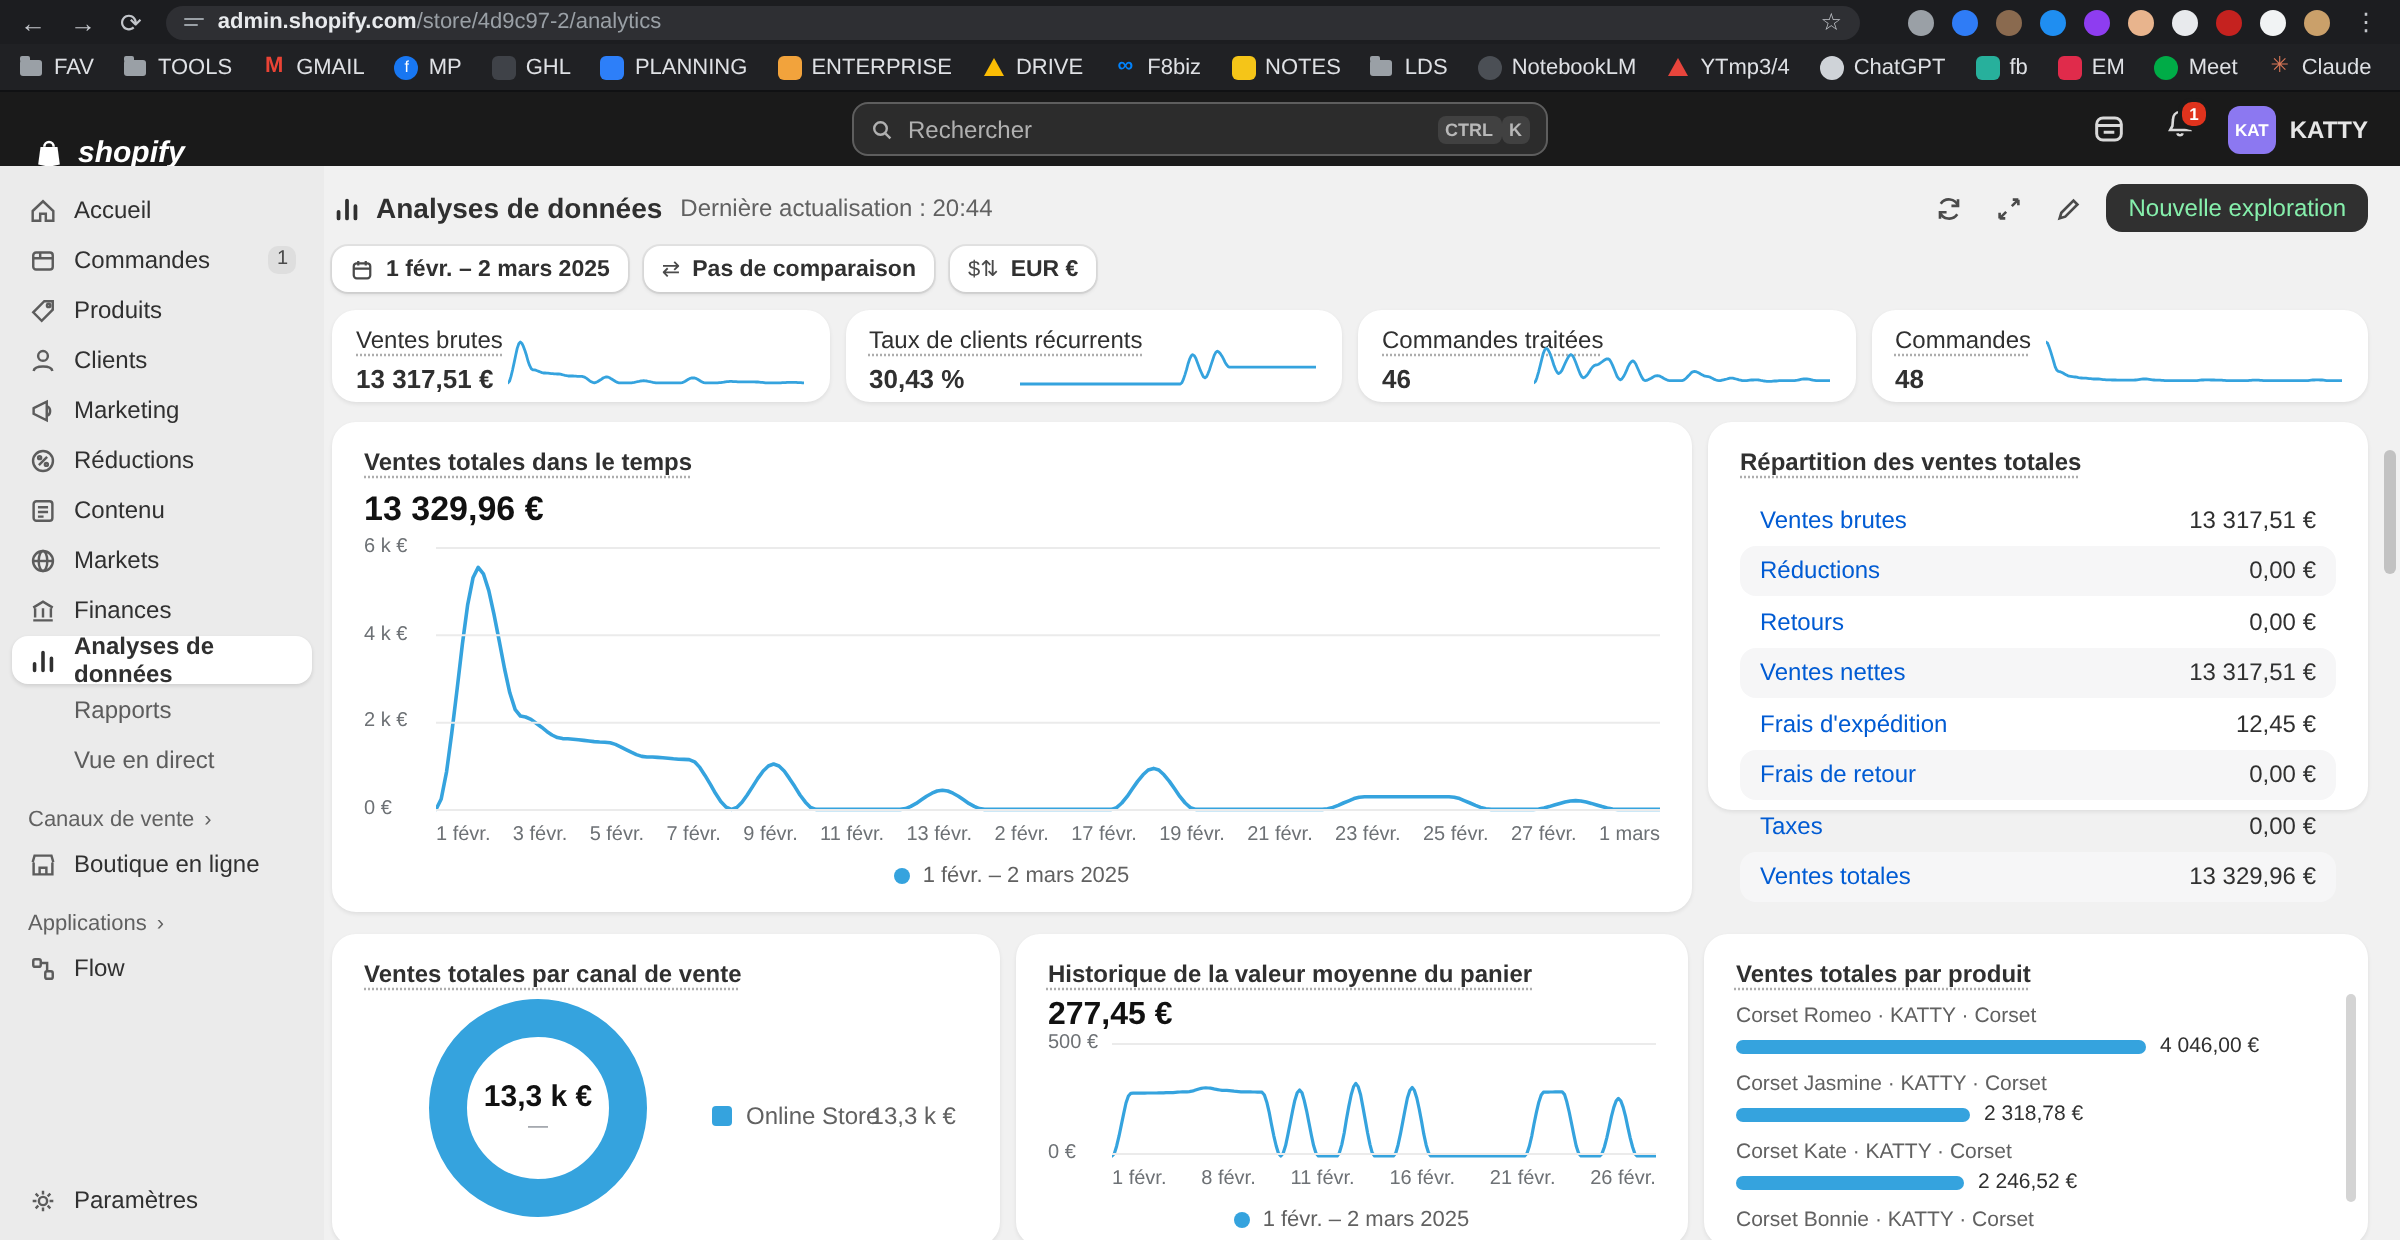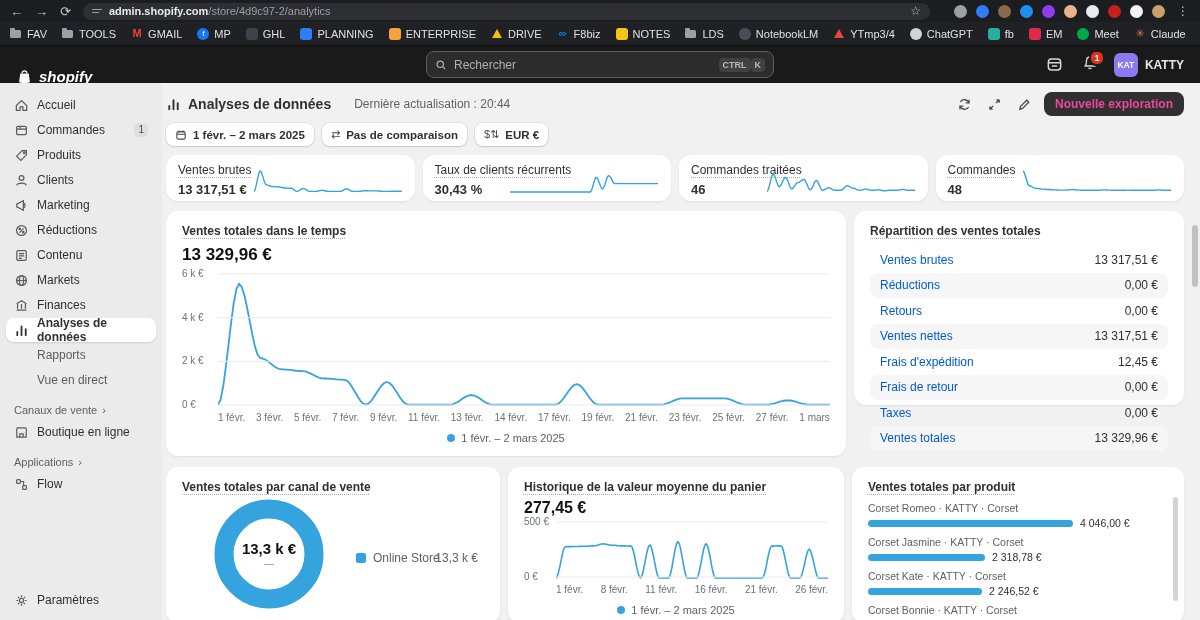--- a/index.html
+++ b/index.html
@@ -59,24 +59,24 @@
   .s-item.active{background:#fff;font-weight:700;box-shadow:0 1px 2px rgba(0,0,0,.12);}
   .s-item .ic{width:15px;height:15px;flex:0 0 auto;display:flex;}
   .s-badge{margin-left:auto;background:#dedede;border-radius:5px;font-size:10px;color:#4a4a4a;padding:0 4px;line-height:14px;}
   .s-sub{padding-left:31px;color:#5c5c5c;}
   .s-heading{font-size:11px;color:#616161;padding:11px 8px 4px;display:flex;gap:5px;}
   .s-footer{position:absolute;left:6px;right:6px;bottom:8px;}
 
   .main{flex:1;padding:8px 16px 0 4px;position:relative;min-width:0;}
   .page-header{display:flex;align-items:center;height:26px;}
   .ph-title{font-size:14px;font-weight:700;color:#303030;margin-left:7px;}
-  .ph-sub{font-size:12px;color:#616161;margin-left:23px;}
+  .ph-sub{font-size:12px;color:#616161;margin-left:9px;}
   .ph-actions{margin-left:auto;display:flex;align-items:center;gap:8px;}
   .icon-btn{width:22px;height:22px;display:flex;align-items:center;justify-content:center;border-radius:6px;color:#4a4a4a;}
-  .btn-dark{background:#303030;color:#ec4899;font-size:12px;font-weight:700;padding:5px 11px;border-radius:8px;}
+  .btn-dark{background:#303030;color:#86efac;font-size:12px;font-weight:400;padding:5px 11px;border-radius:8px;}
 
   .filter-row{display:flex;gap:8px;margin-top:6px;}
   .pill{background:#fff;border-radius:8px;height:23px;display:flex;align-items:center;gap:6px;padding:0 9px;
     font-size:11.5px;font-weight:600;color:#303030;box-shadow:0 0 0 1px rgba(0,0,0,.06),0 1px 2px rgba(0,0,0,.12);}
   .pill .pic{display:flex;color:#4a4a4a;font-size:11px;font-weight:400;}
 
   .kpi-row{display:flex;gap:8px;margin-top:9px;}
   .kpi{flex:1;background:#fff;border-radius:12px;height:46px;position:relative;padding:8px 12px 0;
     box-shadow:0 1px 2px rgba(0,0,0,.08);box-sizing:border-box;}
   .dotted{text-decoration:underline dotted #adadad;text-underline-offset:3px;}
@@ -505,21 +505,21 @@
                 <path d="M0.0 131.7 L2.6 126.5 L5.3 112.8 L7.9 93.4 L10.6 71.2 L13.2 49.0 L15.8 29.6 L18.5 15.9 L21.1 10.7 L23.7 13.9 L26.4 22.3 L29.0 34.2 L31.7 47.9 L34.3 61.5 L36.9 73.4 L39.6 81.8 L42.2 85.0 L44.8 85.5 L47.5 86.7 L50.1 88.6 L52.8 90.6 L55.4 92.7 L58.0 94.5 L60.7 95.8 L63.3 96.3 L65.9 96.4 L68.6 96.6 L71.2 96.9 L73.9 97.2 L76.5 97.5 L79.1 97.8 L81.8 98.0 L84.4 98.1 L87.1 98.4 L89.7 99.2 L92.3 100.4 L95.0 101.8 L97.6 103.1 L100.2 104.3 L102.9 105.2 L105.5 105.5 L108.2 105.5 L110.8 105.7 L113.4 105.9 L116.1 106.1 L118.7 106.4 L121.3 106.6 L124.0 106.7 L126.6 106.8 L129.3 107.9 L131.9 110.7 L134.5 114.7 L137.2 119.2 L139.8 123.8 L142.4 127.8 L145.1 130.6 L147.7 131.7 L150.4 130.7 L153.0 128.1 L155.6 124.5 L158.3 120.3 L160.9 116.2 L163.6 112.5 L166.2 110.0 L168.8 109.0 L171.5 110.0 L174.1 112.5 L176.7 116.2 L179.4 120.3 L182.0 124.5 L184.7 128.1 L187.3 130.7 L189.9 131.7 L192.6 131.7 L195.2 131.7 L197.8 131.7 L200.5 131.7 L203.1 131.7 L205.8 131.7 L208.4 131.7 L211.0 131.7 L213.7 131.7 L216.3 131.7 L218.9 131.7 L221.6 131.7 L224.2 131.7 L226.9 131.7 L229.5 131.7 L232.1 131.7 L234.8 131.3 L237.4 130.2 L240.1 128.7 L242.7 126.9 L245.3 125.1 L248.0 123.6 L250.6 122.5 L253.2 122.1 L255.9 122.5 L258.5 123.6 L261.2 125.1 L263.8 126.9 L266.4 128.7 L269.1 130.2 L271.7 131.3 L274.3 131.7 L277.0 131.7 L279.6 131.7 L282.3 131.7 L284.9 131.7 L287.5 131.7 L290.2 131.7 L292.8 131.7 L295.4 131.7 L298.1 131.7 L300.7 131.7 L303.4 131.7 L306.0 131.7 L308.6 131.7 L311.3 131.7 L313.9 131.7 L316.6 131.7 L319.2 131.7 L321.8 131.7 L324.5 131.7 L327.1 131.7 L329.7 131.7 L332.4 131.7 L335.0 131.7 L337.7 131.7 L340.3 130.8 L342.9 128.5 L345.6 125.2 L348.2 121.4 L350.8 117.7 L353.5 114.4 L356.1 112.0 L358.8 111.2 L361.4 112.0 L364.0 114.4 L366.7 117.7 L369.3 121.4 L371.9 125.2 L374.6 128.5 L377.2 130.8 L379.9 131.7 L382.5 131.7 L385.1 131.7 L387.8 131.7 L390.4 131.7 L393.1 131.7 L395.7 131.7 L398.3 131.7 L401.0 131.7 L403.6 131.7 L406.2 131.7 L408.9 131.7 L411.5 131.7 L414.2 131.7 L416.8 131.7 L419.4 131.7 L422.1 131.7 L424.7 131.7 L427.3 131.7 L430.0 131.7 L432.6 131.7 L435.3 131.7 L437.9 131.7 L440.5 131.7 L443.2 131.7 L445.8 131.4 L448.4 130.7 L451.1 129.7 L453.7 128.5 L456.4 127.4 L459.0 126.3 L461.6 125.6 L464.3 125.4 L466.9 125.4 L469.6 125.4 L472.2 125.4 L474.8 125.4 L477.5 125.4 L480.1 125.4 L482.7 125.4 L485.4 125.4 L488.0 125.4 L490.7 125.4 L493.3 125.4 L495.9 125.4 L498.6 125.4 L501.2 125.4 L503.8 125.4 L506.5 125.4 L509.1 125.6 L511.8 126.3 L514.4 127.4 L517.0 128.5 L519.7 129.7 L522.3 130.7 L524.9 131.4 L527.6 131.7 L530.2 131.7 L532.9 131.7 L535.5 131.7 L538.1 131.7 L540.8 131.7 L543.4 131.7 L546.1 131.7 L548.7 131.7 L551.3 131.5 L554.0 131.0 L556.6 130.3 L559.2 129.5 L561.9 128.7 L564.5 128.0 L567.2 127.5 L569.8 127.3 L572.4 127.5 L575.1 128.0 L577.7 128.7 L580.3 129.5 L583.0 130.3 L585.6 131.0 L588.3 131.5 L590.9 131.7 L593.5 131.7 L596.2 131.7 L598.8 131.7 L601.4 131.7 L604.1 131.7 L606.7 131.7 L609.4 131.7 L612.0 131.7" fill="none" stroke="#35a3de" stroke-width="1.8" stroke-linejoin="round" stroke-linecap="round"></path>
               </svg><span class="ylab" style="top: -5px;">6 k €</span><span class="ylab" style="top: 38.6667px;">4 k €</span><span class="ylab" style="top: 82.3333px;">2 k €</span><span class="ylab" style="top: 126px;">0 €</span></div>
           <div class="x-ticks" id="main-xticks" style="width: 612px; margin-left: 36px;">
               <span>1 févr.</span>
               <span>3 févr.</span>
               <span>5 févr.</span>
               <span>7 févr.</span>
               <span>9 févr.</span>
               <span>11 févr.</span>
               <span>13 févr.</span>
-              <span>14 févr.</span>
+              <span>2 févr.</span>
               <span>17 févr.</span>
               <span>19 févr.</span>
               <span>21 févr.</span>
               <span>23 févr.</span>
               <span>25 févr.</span>
               <span>27 févr.</span>
               <span>1 mars</span>
             </div>
           <div class="legend">
             <span class="legend-dot" style="background: rgb(53, 163, 222);"></span>

